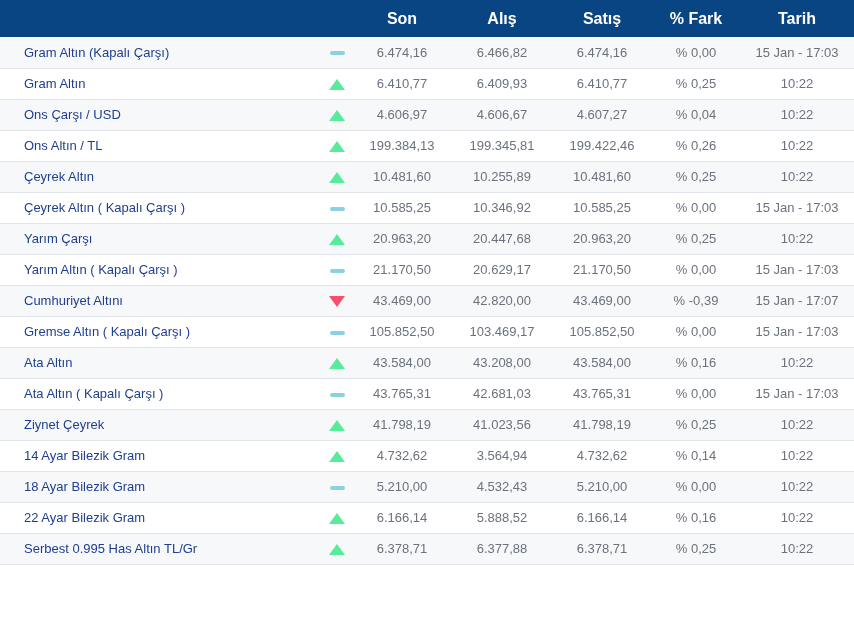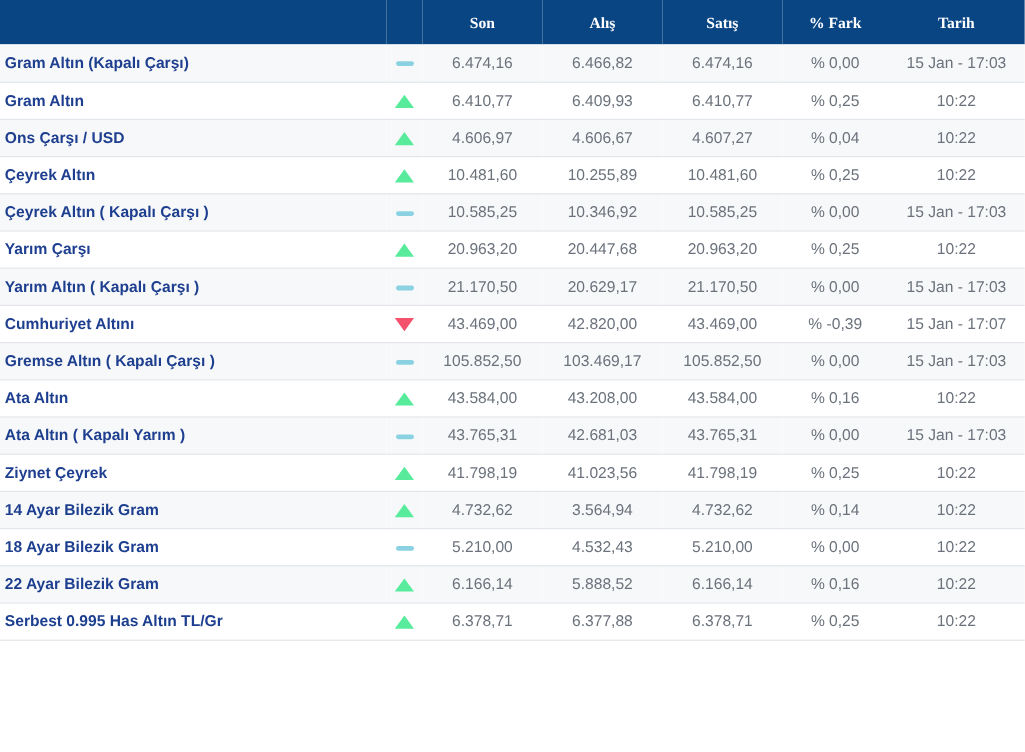--- a/index.html
+++ b/index.html
@@ -11,32 +11,32 @@
   html,body{width:854px;height:627px;overflow:hidden;background:#fff;
     font-family:"Liberation Sans","DejaVu Sans",sans-serif;}
   table{width:854px;border-collapse:collapse;table-layout:fixed;}
   col.c-name{width:auto;}
   col.c-icon{width:30px;}
   col.c-son,col.c-alis,col.c-satis{width:100px;}
   col.c-fark{width:88px;}
   col.c-tarih{width:114px;}
   thead th{
     background:var(--header-bg);color:var(--header-text);
-    font-size:13px;font-weight:bold;text-align:center;
-    height:37px;vertical-align:middle;padding:0;font-family:Liberation Serif, serif;
+    font-size:16px;font-weight:bold;text-align:center;
+    height:37px;vertical-align:middle;padding:0;
   }
   tbody tr{background:var(--row-bg);}
   tbody tr:nth-child(odd){background:var(--row-alt-bg);}
   tbody td{
     height:31px;vertical-align:middle;border-bottom:1px solid var(--divider);
     font-size:13px;color:var(--value-text);text-align:center;padding:0;
     white-space:nowrap;overflow:hidden;
   }
   td.name-cell{
-    text-align:left;padding-left:4px;font-weight:bold;color:var(--name-text);
+    text-align:left;padding-left:24px;font-weight:normal;color:var(--name-text);
   }
   td.icon-cell{text-align:center;}
   .trend{display:inline-block;vertical-align:middle;}
   .trend.up{width:0;height:0;border-left:8px solid transparent;
     border-right:8px solid transparent;border-bottom:11px solid var(--up);}
   .trend.down{width:0;height:0;border-left:8px solid transparent;
     border-right:8px solid transparent;border-top:11px solid var(--down);}
   .trend.flat{width:15px;height:4px;border-radius:2px;background:var(--flat);}
 </style>
 </head>
@@ -87,20 +87,29 @@
   <tr>
     <td class="name-cell">Ons Çarşı / USD</td>
     <td class="icon-cell"><span class="trend up"></span></td>
     <td>4.606,97</td>
     <td>4.606,67</td>
     <td>4.607,27</td>
     <td>% 0,04</td>
     <td>10:22</td>
   </tr>
 
+  <tr>
+    <td class="name-cell">Ons Altın / TL</td>
+    <td class="icon-cell"><span class="trend up"></span></td>
+    <td>199.384,13</td>
+    <td>199.345,81</td>
+    <td>199.422,46</td>
+    <td>% 0,26</td>
+    <td>10:22</td>
+  </tr>
 
   <tr>
     <td class="name-cell">Çeyrek Altın</td>
     <td class="icon-cell"><span class="trend up"></span></td>
     <td>10.481,60</td>
     <td>10.255,89</td>
     <td>10.481,60</td>
     <td>% 0,25</td>
     <td>10:22</td>
   </tr>
@@ -161,21 +170,21 @@
     <td class="name-cell">Ata Altın</td>
     <td class="icon-cell"><span class="trend up"></span></td>
     <td>43.584,00</td>
     <td>43.208,00</td>
     <td>43.584,00</td>
     <td>% 0,16</td>
     <td>10:22</td>
   </tr>
 
   <tr>
-    <td class="name-cell">Ata Altın ( Kapalı Yarım )</td>
+    <td class="name-cell">Ata Altın ( Kapalı Çarşı )</td>
     <td class="icon-cell"><span class="trend flat"></span></td>
     <td>43.765,31</td>
     <td>42.681,03</td>
     <td>43.765,31</td>
     <td>% 0,00</td>
     <td>15 Jan - 17:03</td>
   </tr>
 
   <tr>
     <td class="name-cell">Ziynet Çeyrek</td>

